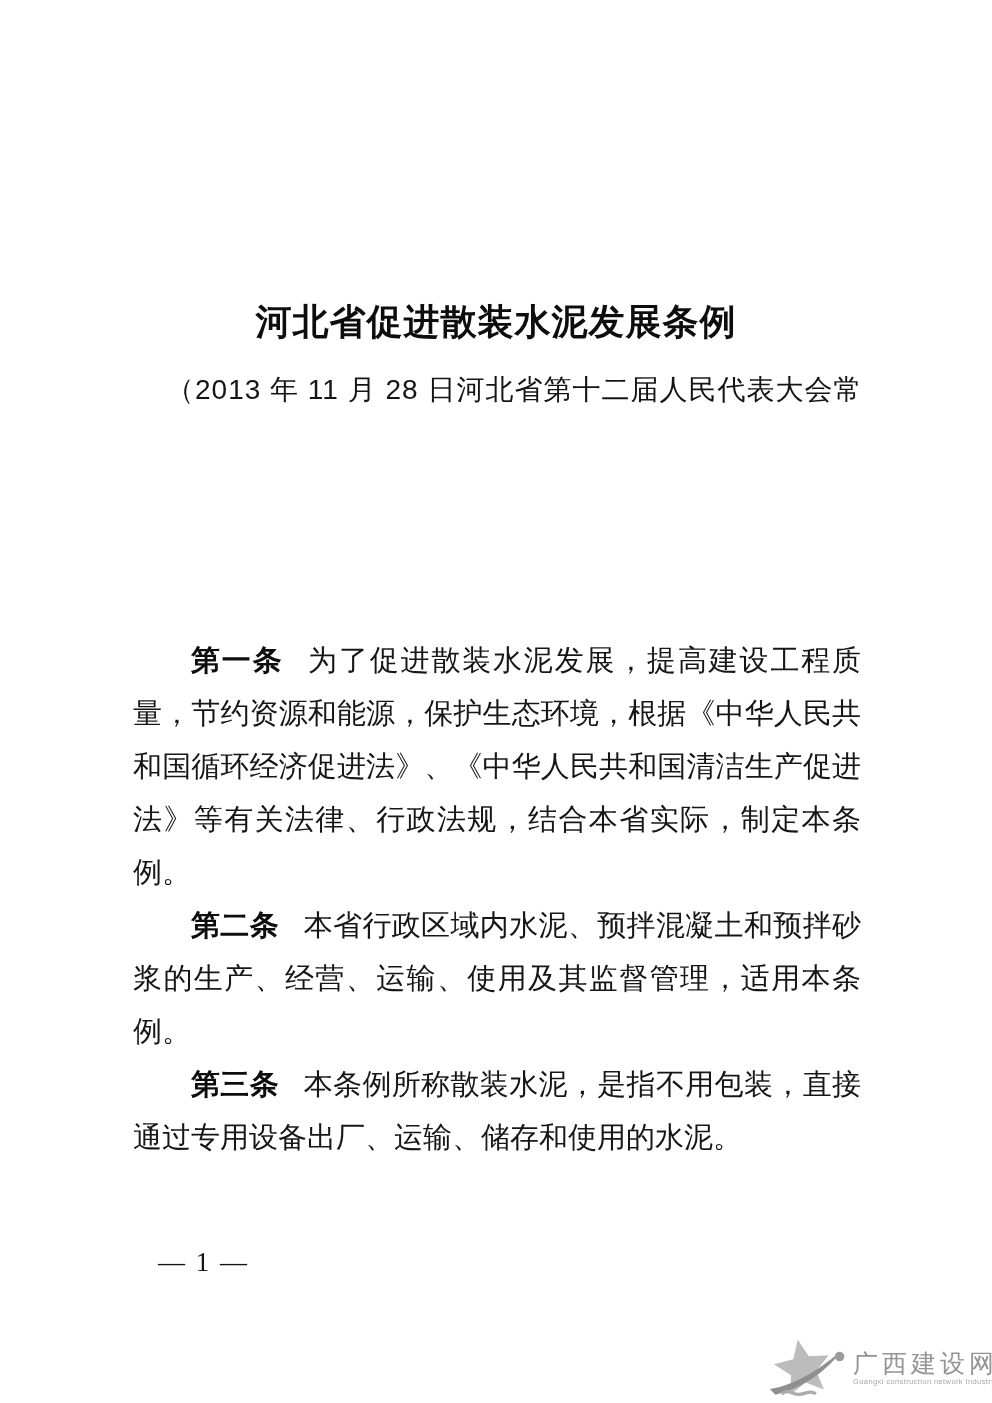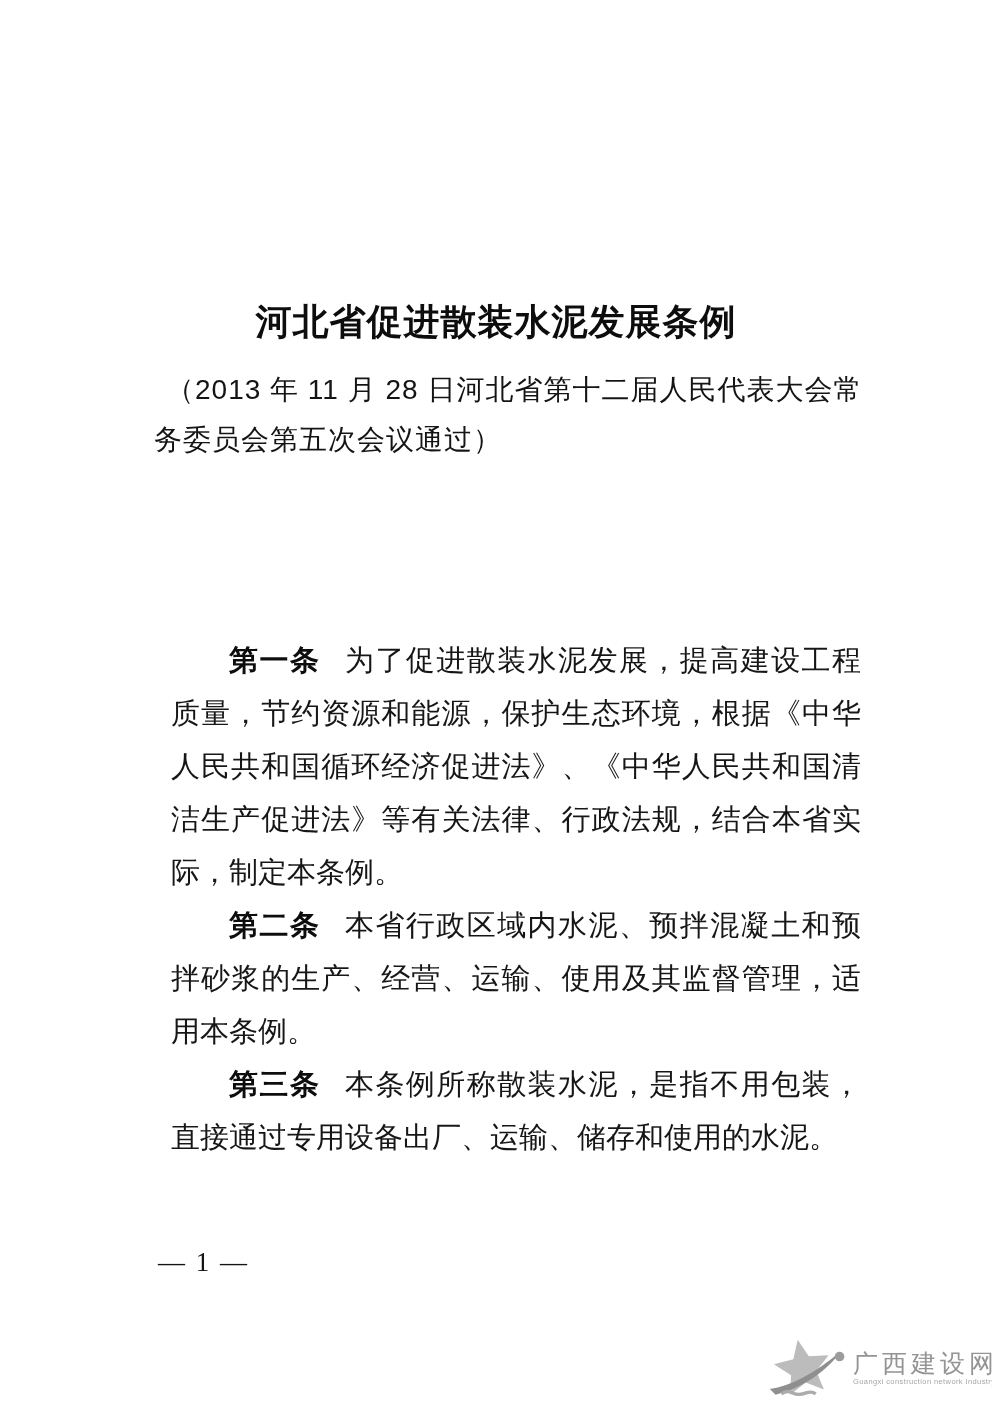--- a/index.html
+++ b/index.html
@@ -54,21 +54,20 @@
     left: 133px;
     width: 728px;
     font-family: "Liberation Serif", serif;
     font-size: 29px;
     line-height: 53px;
     color: #161616;
   }
   .para {
     text-indent: 2em;
     text-align: justify;
-    margin-left: 38px;
   }
   .para .lead {
     font-family: "Liberation Sans", sans-serif;
     font-weight: bold;
     margin-right: 0.85em;
     color: #0d0d0d;
   }
   .para .lead:empty { margin-right: 0; }
   .page-number {
     position: absolute;
@@ -107,21 +106,20 @@
 </style>
 </head>
 <body>
 
 <div class="page">
 
   <h1 class="doc-title">河北省促进散装水泥发展条例</h1>
 
   <div class="subtitle-line subtitle-1">（2013 年 11 月 28 日河北省第十二届人民代表大会常</div>
 
-  <div class="subtitle-line subtitle-2">务委员会第五次会议通过）</div>
 
 
   <div class="doc-body">
     <p class="para">
       <span class="lead">第一条</span><span>为了促进散装水泥发展，提高建设工程质量，节约资源和能源，保护生态环境，根据《中华人民共和国循环经济促进法》、《中华人民共和国清洁生产促进法》等有关法律、行政法规，结合本省实际，制定本条例。</span>
     </p>
     <p class="para">
       <span class="lead">第二条</span><span>本省行政区域内水泥、预拌混凝土和预拌砂浆的生产、经营、运输、使用及其监督管理，适用本条例。</span>
     </p>
     <p class="para">

